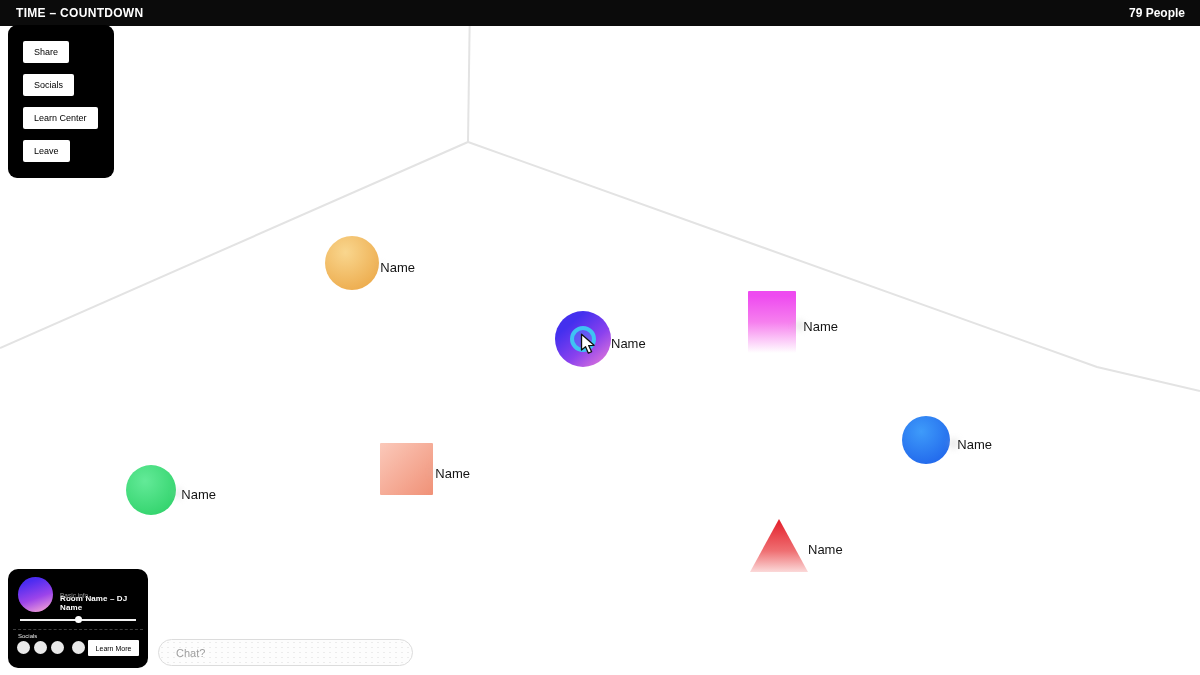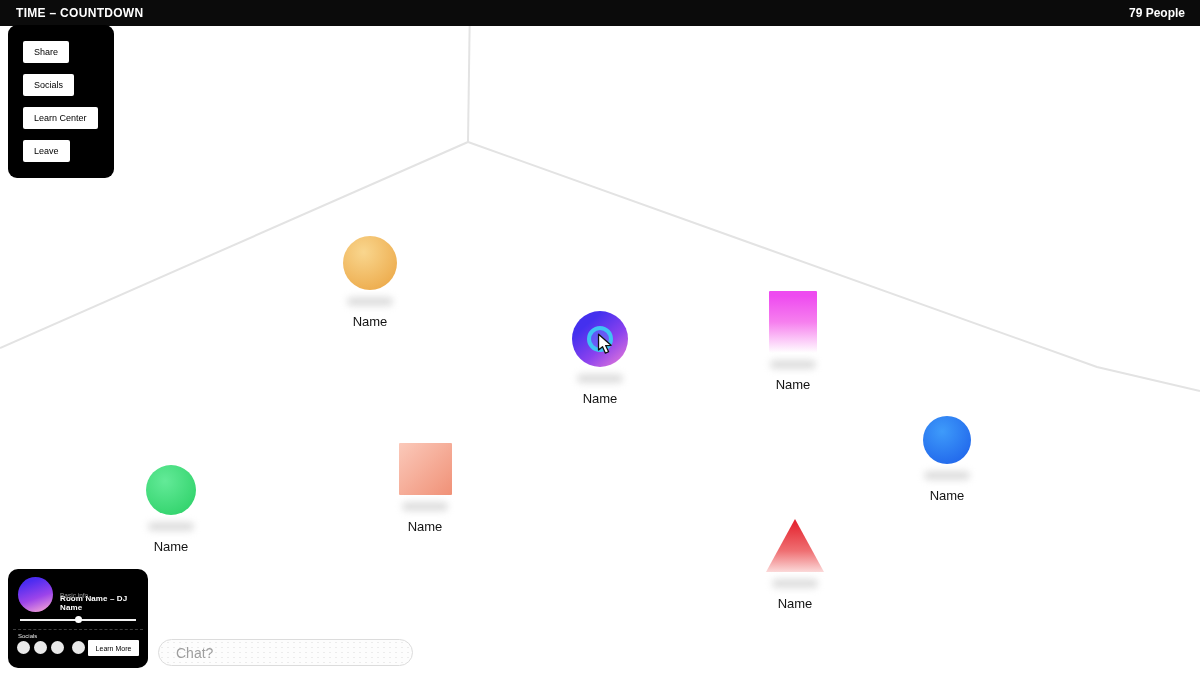--- a/index.html
+++ b/index.html
@@ -27,21 +27,21 @@
     background:#000;border-radius:9px;box-sizing:border-box;
     padding:16px 0 0 15px;
   }
   .menu-btn{
     display:block;background:#fff;color:#000;border:none;border-radius:2px;
     height:22px;line-height:22px;padding:0 11px;margin-bottom:11px;
     font-size:9px;font-family:inherit;text-align:center;cursor:pointer;
   }
 
   
-  .avatar{position:absolute;width:90px;display:flex;flex-direction:column;align-items:center;}
+  .avatar{position:absolute;width:90px;display:flex;flex-direction:row;align-items:center;}
   .shape{position:relative;flex:none;}
   .shape.circle{border-radius:50%;}
   .blur-blob{
     width:46px;height:9px;border-radius:5px;background:#bdbdbd;
     filter:blur(3.5px);opacity:.5;margin-top:7px;
   }
   .avatar-name{margin-top:8px;font-size:13px;color:#141414;font-weight:500;}
 
   .av0{left:325px;top:236px}.av0 .shape{width:54px;height:54px;}
   .av1{left:555px;top:311px}.av1 .shape{width:56px;height:56px;}
@@ -81,21 +81,21 @@
     font-size:7px;font-family:inherit;cursor:pointer;
   }
 
   
   .chat-input{
     position:absolute;left:158px;top:639px;width:255px;height:27px;
     box-sizing:border-box;border:1px solid #dcdcdc;border-radius:14px;
     background-color:#fdfdfd;
     background-image:radial-gradient(#ececec 1px, transparent 1.3px);
     background-size:6px 5px;
-    font-size:14px;color:#6f6f6f;padding:0 0 0 17px;outline:none;
+    font-size:11px;color:#6f6f6f;padding:0 0 0 17px;outline:none;
     font-family:inherit;
   }
   .chat-input::placeholder{color:#9e9e9e;}
 </style>
 </head>
 <body>
 
 <svg class="room-lines" width="1200" height="675">
   <polyline points="470,0 468,142" fill="none" stroke="#e3e3e3" stroke-width="2"></polyline>
   <polyline points="468,142 0,348" fill="none" stroke="#e3e3e3" stroke-width="2"></polyline>

